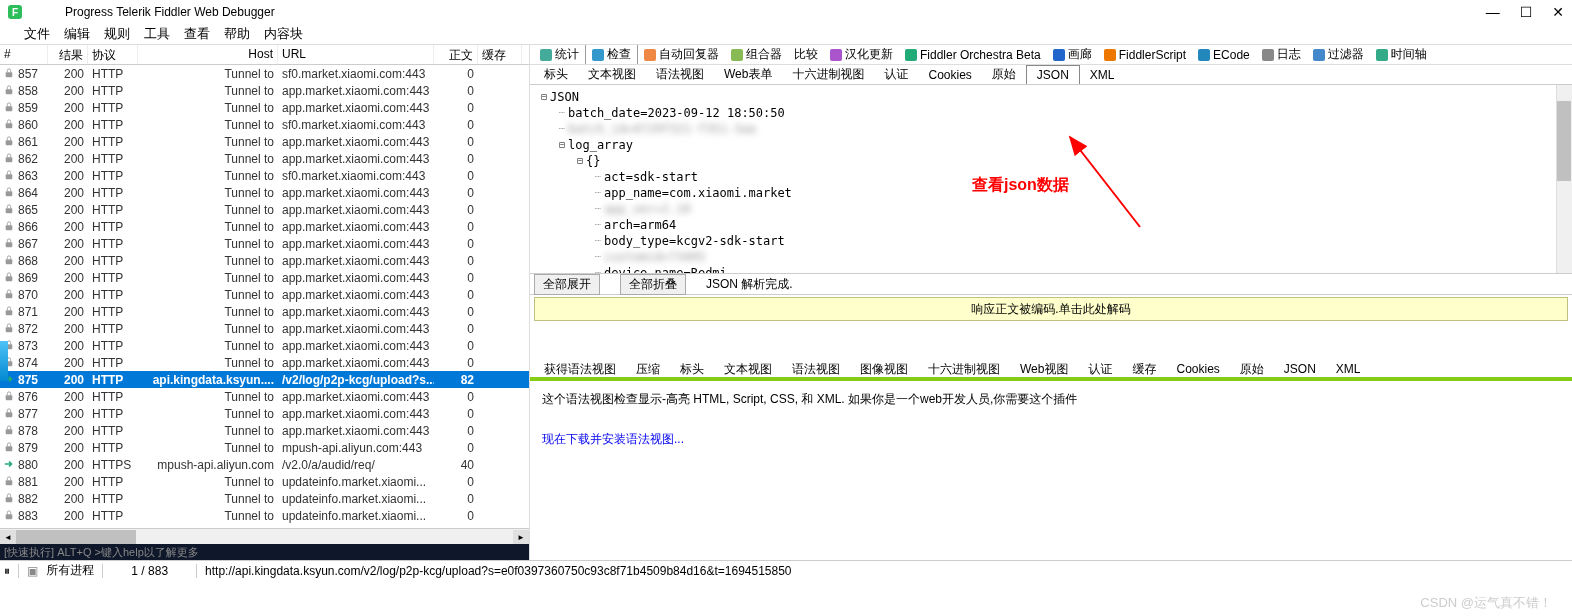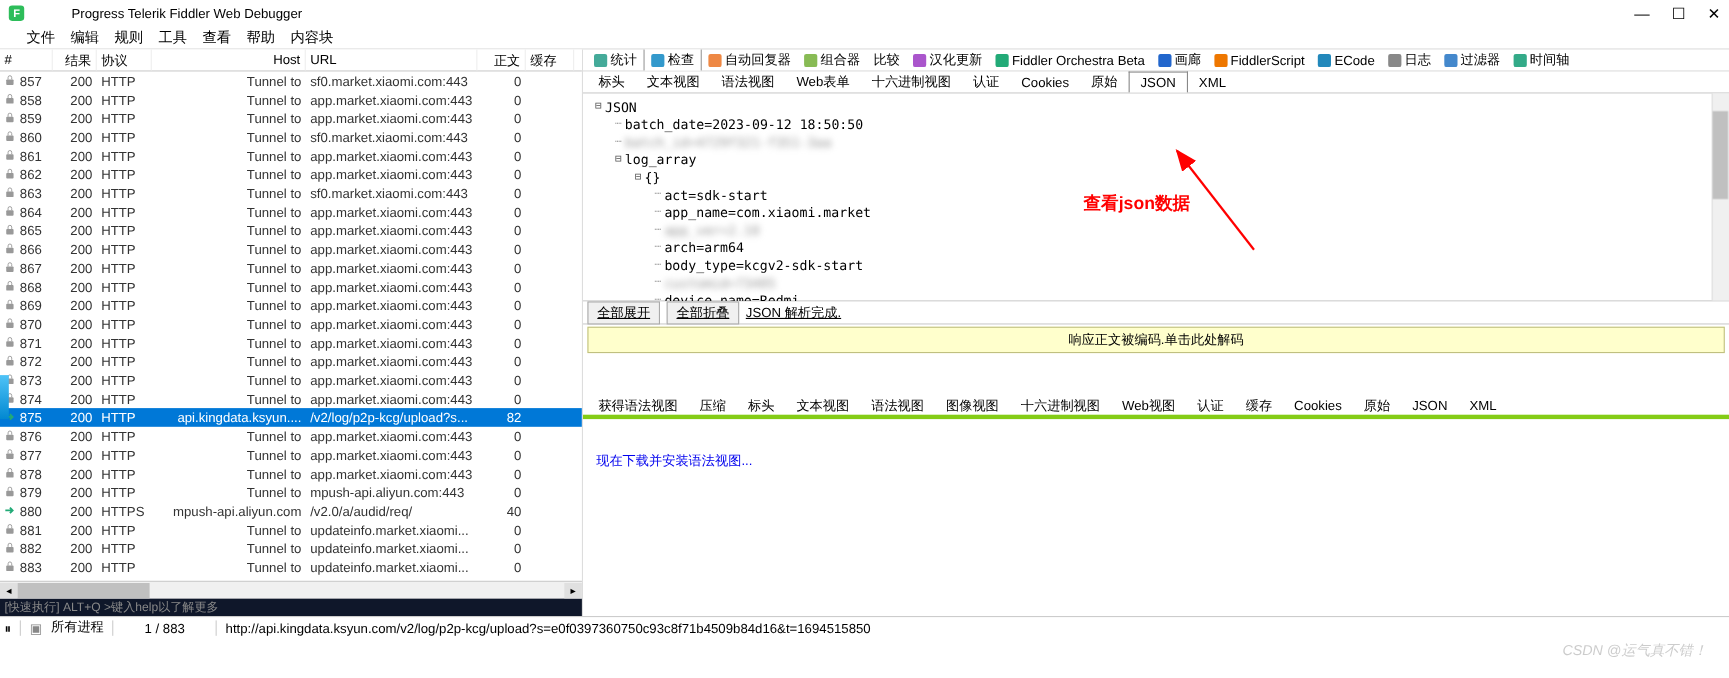--- a/index.html
+++ b/index.html
@@ -18,53 +18,53 @@
 .col-id { width: 48px; text-align: left; }
 .col-result { width: 40px; text-align: right; }
 .col-protocol { width: 50px; }
 .col-host { width: 140px; text-align: right; padding-right: 6px; }
 .col-url { width: 156px; }
 .col-body { width: 44px; text-align: right; }
 .col-cache { width: 44px; }
 .sessions-body { flex: 1; overflow: hidden; }
 .session-row { display: flex; height: 17px; align-items: center; font-size: 12px; color: #333; }
 .session-row > div { padding: 0 4px; overflow: hidden; white-space: nowrap; text-overflow: clip; }
-.session-row.selected { background: #0078d7; color: #fff; }
+.session-row.selected { background: #0078d7; color: #fff; font-weight: bold; }
 .session-row .lock-icon { width: 12px; height: 12px; display: inline-block; margin-right: 2px; }
 .session-row .lock-icon svg { width: 10px; height: 10px; }
 .hscroll { height: 16px; background: #f0f0f0; border-top: 1px solid #ccc; position: relative; }
 .hscroll-thumb { position: absolute; left: 16px; width: 120px; height: 14px; top: 1px; background: #c0c0c0; }
 .hscroll-arrow { position: absolute; width: 16px; height: 14px; top: 1px; background: #e0e0e0; display: flex; align-items: center; justify-content: center; font-size: 8px; }
 .right { flex: 1; display: flex; flex-direction: column; position: relative; }
 .tabs-row { display: flex; height: 20px; align-items: center; padding: 0 4px; gap: 0; border-bottom: 1px solid #ddd; overflow: hidden; }
 .tab { padding: 2px 6px; font-size: 12px; display: flex; align-items: center; gap: 3px; white-space: nowrap; cursor: pointer; }
 .tab.active { background: #fff; border: 1px solid #999; border-bottom: 1px solid #fff; }
 .tab .icon { width: 12px; height: 12px; }
 .subtabs-row { display: flex; height: 20px; align-items: center; padding: 0 4px; border-bottom: 1px solid #ccc; }
 .subtab { padding: 2px 10px; font-size: 12px; cursor: pointer; }
 .subtab.active { background: #fff; border: 1px solid #888; border-bottom: none; }
 .json-view { flex: 0 0 188px; overflow: auto; padding: 4px 8px; font-family: "Microsoft YaHei", monospace; font-size: 12px; line-height: 16px; position: relative; }
 .json-line { display: flex; align-items: center; }
 .json-toggle { width: 12px; text-align: center; color: #555; font-size: 10px; }
 .json-dots { color: #888; }
 .json-blur { filter: blur(3px); color: #999; }
-.json-toolbar { height: 22px; display: flex; align-items: center; gap: 6px; padding: 0 4px; border-top: 1px solid #ccc; border-bottom: 1px solid #ccc; text-decoration: underline; }
+.json-toolbar { height: 22px; display: flex; align-items: center; gap: 20px; padding: 0 4px; border-top: 1px solid #ccc; border-bottom: 1px solid #ccc; }
 .json-toolbar button { font-size: 12px; padding: 1px 8px; background: #f0f0f0; border: 1px solid #aaa; cursor: pointer; }
 .decode-bar { height: 24px; background: #ffffcc; border: 1px solid #c0c080; display: flex; align-items: center; justify-content: center; font-size: 12px; margin: 2px 4px; cursor: pointer; }
 .resp-tabs { display: flex; height: 20px; align-items: center; padding: 0 4px; border-bottom: 4px solid #84cc16; margin-top: 38px; }
 .resp-tab { padding: 2px 10px; font-size: 12px; cursor: pointer; }
 .resp-content { flex: 1; padding: 8px 12px; font-size: 12px; line-height: 20px; }
 .resp-content a { color: #0000ee; text-decoration: none; }
 .annotation { position: absolute; color: #ff0000; font-size: 16px; font-weight: bold; pointer-events: none; z-index: 100; }
 .arrow-svg { position: absolute; pointer-events: none; z-index: 99; }
 .quickexec { height: 16px; background: #0f172a; color: #888; font-size: 11px; padding: 0 4px; line-height: 16px; }
 .statusbar { height: 20px; display: flex; align-items: center; border-top: 1px solid #ccc; font-size: 12px; padding: 0 4px; gap: 8px; }
 .statusbar .sep { border-left: 1px solid #ccc; height: 14px; }
 .statusbar .proc-icon { color: #888; }
-.watermark { position: absolute; right: 20px; bottom: 16px; color: rgba(128,128,128,0.4); font-size: 13px; pointer-events: none; font-style: italic; }
+.watermark { position: absolute; right: 20px; bottom: 4px; color: rgba(128,128,128,0.4); font-size: 13px; pointer-events: none; }
 .side-marker { position: absolute; left: 0; top: 296px; width: 8px; height: 40px; background: linear-gradient(#4fc3f7, #0288d1); }
 .vscroll-right { position: absolute; right: 0; top: 40px; width: 16px; height: 188px; background: #f0f0f0; border-left: 1px solid #ddd; }
 .vscroll-thumb { position: absolute; right: 1px; top: 16px; width: 14px; height: 80px; background: #c0c0c0; }
 </style>
 </head>
 <body>
 
 <div class="titlebar">
   <span class="icon"></span>
   <span class="title">Progress Telerik Fiddler Web Debugger</span>
@@ -564,33 +564,34 @@
         <div class="resp-tab">十六进制视图</div>
         <div class="resp-tab">Web视图</div>
         <div class="resp-tab">认证</div>
         <div class="resp-tab">缓存</div>
         <div class="resp-tab">Cookies</div>
         <div class="resp-tab">原始</div>
         <div class="resp-tab">JSON</div>
         <div class="resp-tab">XML</div>
       </div>
     <div class="resp-content">
+      <div>这个语法视图检查显示-高亮 HTML, Script, CSS, 和 XML. 如果你是一个web开发人员,你需要这个插件</div>
       <br>
       <div><a href="#">现在下载并安装语法视图...</a></div>
     </div>
 
     <svg class="arrow-svg" style="left:530px; top:82px;" width="90" height="110">
       <defs>
           <marker id="arrowhead" markerWidth="10" markerHeight="8" refX="9" refY="4" orient="auto">
             <polygon points="0 0, 10 4, 0 8" fill="#ff0000"></polygon>
           </marker>
         </defs>
       <line x1="80" y1="100" x2="10" y2="10" stroke="#ff0000" stroke-width="2" marker-end="url(#arrowhead)"></line>
     </svg>
-    <div class="annotation" style="left:455px; top:130px;">查看json数据</div>
+    <div class="annotation" style="left:442px; top:130px;">查看json数据</div>
   </div>
 </div>
 
 <div class="statusbar">
   <span>⏸</span>
   <span class="sep"></span>
   <span class="proc-icon">▣</span>
   <span>所有进程</span>
   <span class="sep"></span>
   <span style="padding:0 20px">1 / 883</span>

